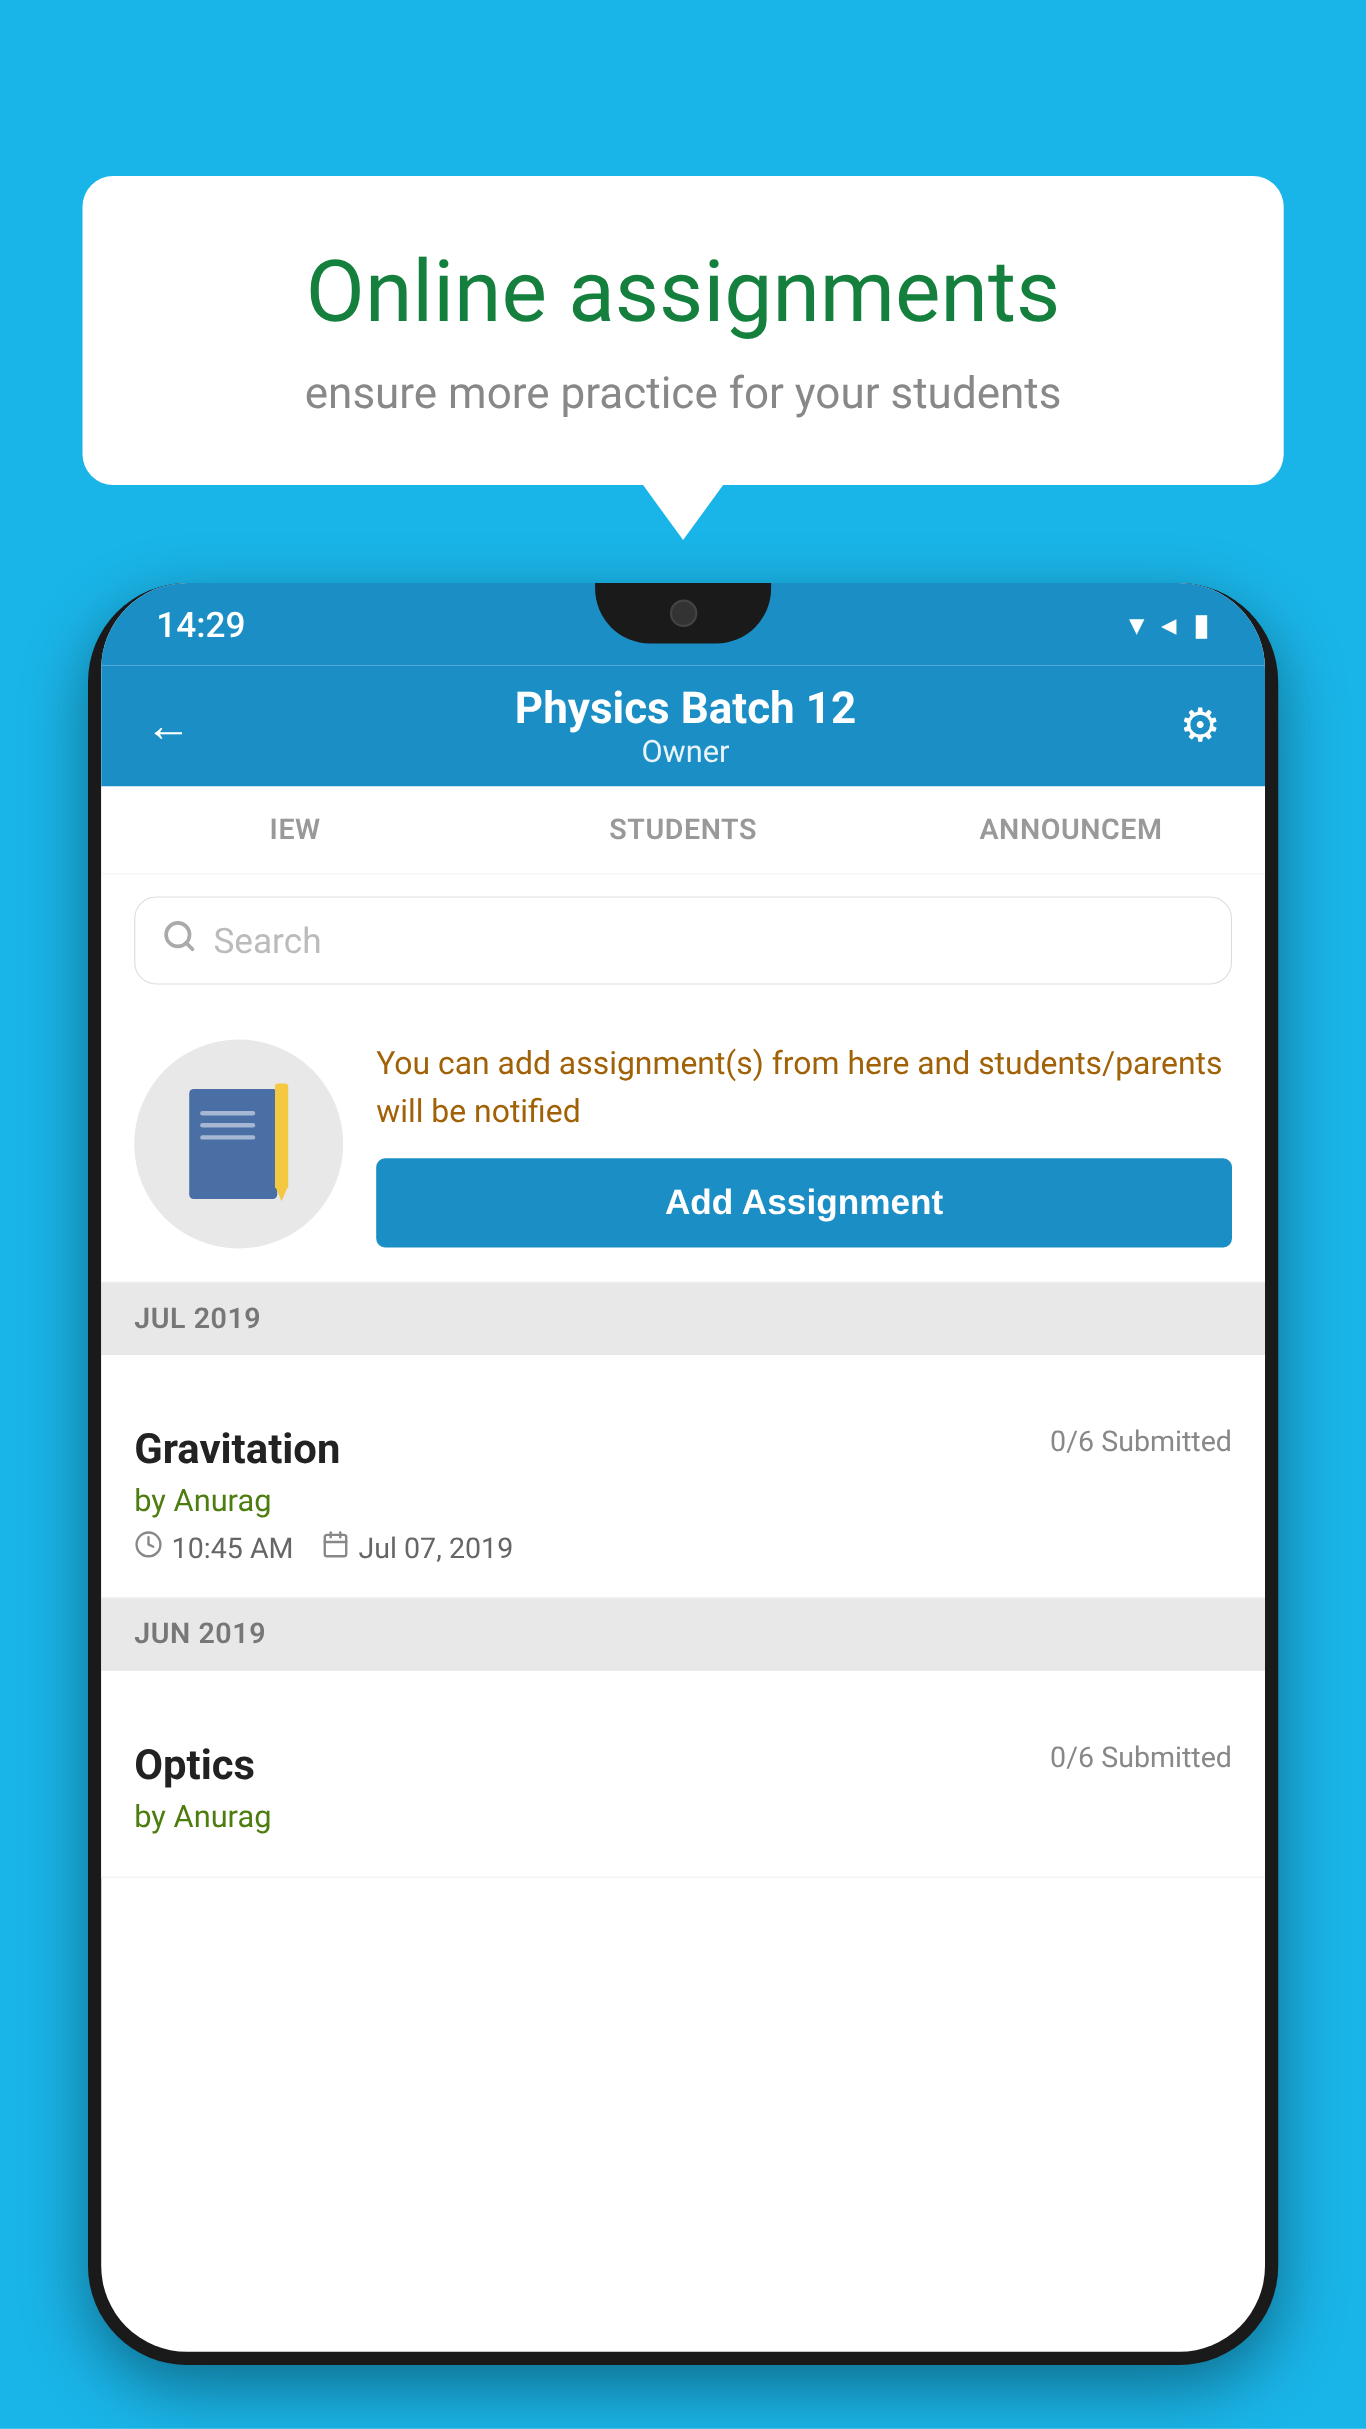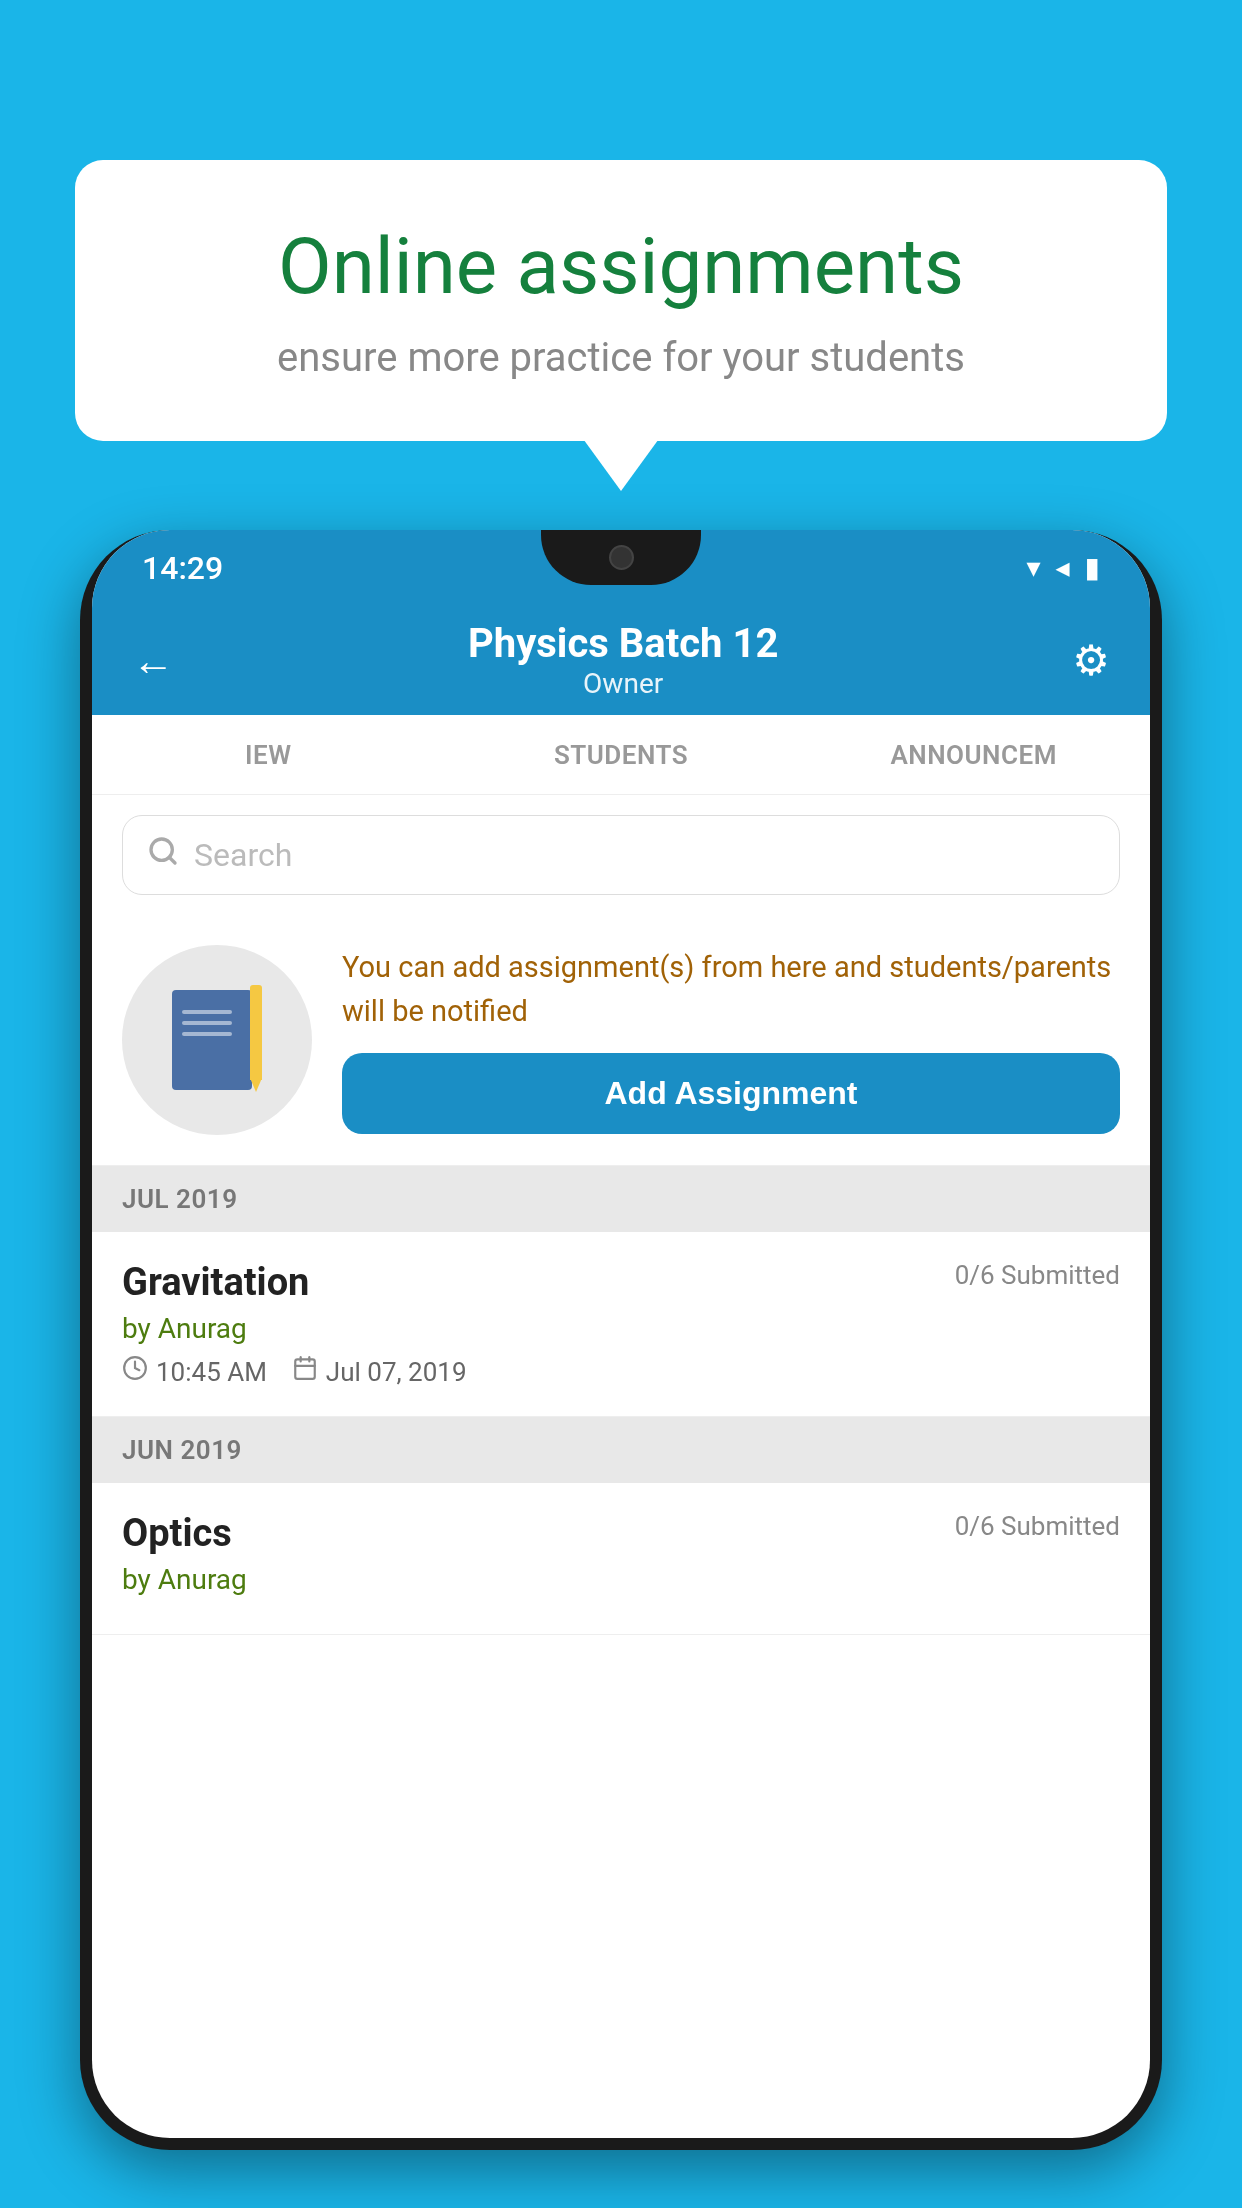--- a/index.html
+++ b/index.html
@@ -311,21 +311,21 @@
       font-size: 29px;
       color: #a16207;
       line-height: 1.5;
       margin-bottom: 20px;
     }
 
     .add-assignment-btn {
       background: #1a8ec5;
       color: white;
       border: none;
-      border-radius: 20px;
+      border-radius: 8px;
       padding: 22px 40px;
       font-size: 32px;
       font-weight: 600;
       cursor: pointer;
       width: 100%;
     }
 
     
     .section-header {
       background: #e8e8e8;
@@ -341,20 +341,21 @@
       background: white;
       padding: 28px 30px;
       border-bottom: 1px solid #eee;
     }
 
     .assignment-top-row {
       display: flex;
       justify-content: space-between;
       align-items: flex-start;
       margin-bottom: 8px;
+      margin-top: 36px;
     }
 
     .assignment-title {
       font-size: 38px;
       font-weight: 700;
       color: #222;
     }
 
     .assignment-submitted {
       font-size: 26px;

